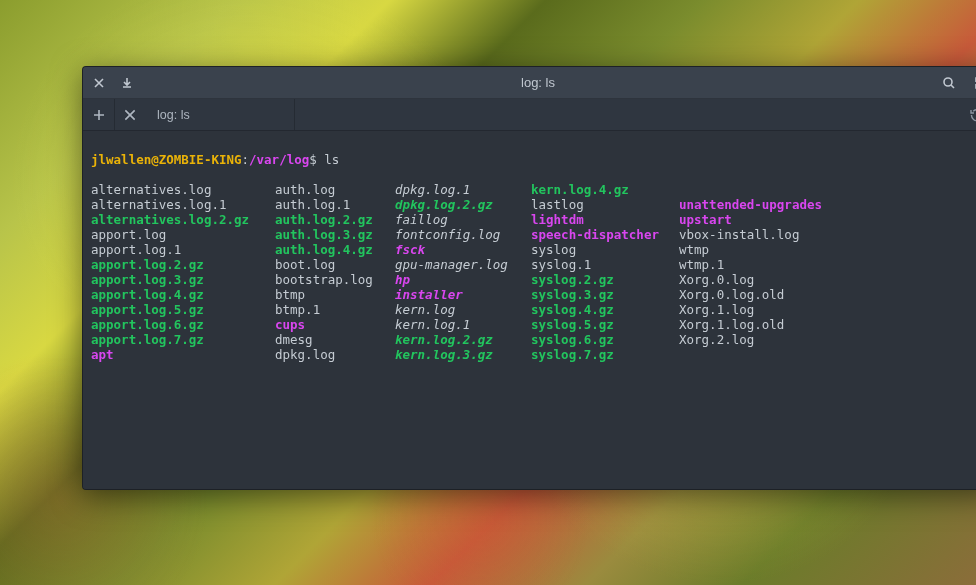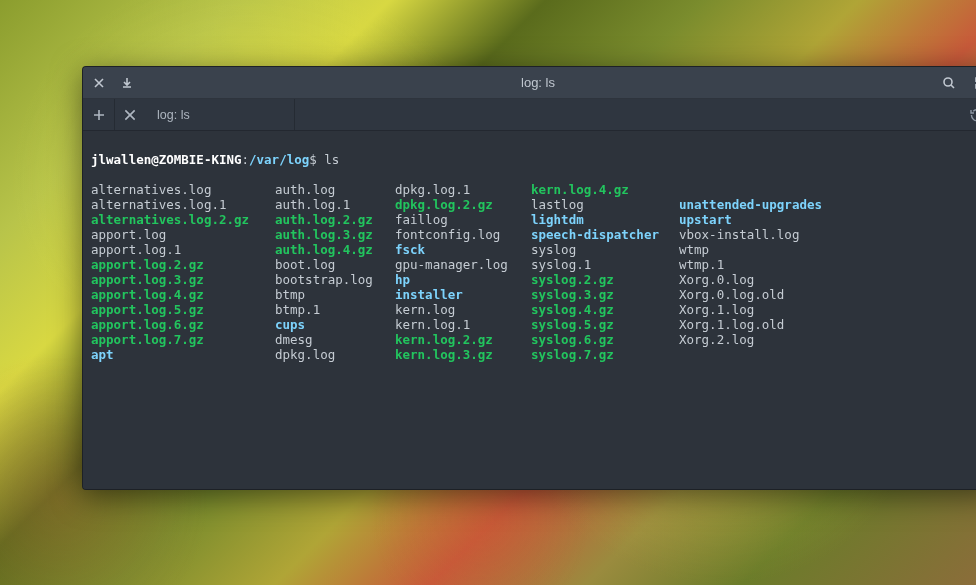--- a/index.html
+++ b/index.html
@@ -107,38 +107,38 @@
     .terminal {
       flex: 1;
       background: #2d333b;
       padding: 6px 8px;
       font-size: 12.5px;
       line-height: 15px;
       color: #c5ccd3;
       overflow: hidden;
       white-space: pre;
     }
-    .c-green { color: #ffffff; font-weight: bold; }
-    .c-blue { color: #7dd3fc; font-weight: bold; }
+    .c-green { color: #eab308; font-weight: bold; }
+    .c-blue { color: #d946ef; font-weight: bold; }
     .c-orange { color: #22c55e; font-weight: bold; }
     .c-plain { color: #c5ccd3; }
     .prompt-dollar { color: #c5ccd3; }
     .cursor {
       display: inline-block;
       width: 7px;
       height: 13px;
       border: 1px solid #c5ccd3;
       vertical-align: text-bottom;
       margin-left: 2px;
     }
     .ls-cols { display: flex; gap: 0; align-items: center; }
     .ls-col { white-space: pre; }
     .col-0 { width: 184px; }
     .col-1 { width: 120px; }
-    .col-2 { width: 136px; }
+    .col-2 { width: 136px; font-style: italic; }
     .col-3 { width: 148px; }
     .col-4 { }
   </style>
 </head>
 <body>
 
 <div class="bg-noise"></div>
 
 <div class="window">
 

